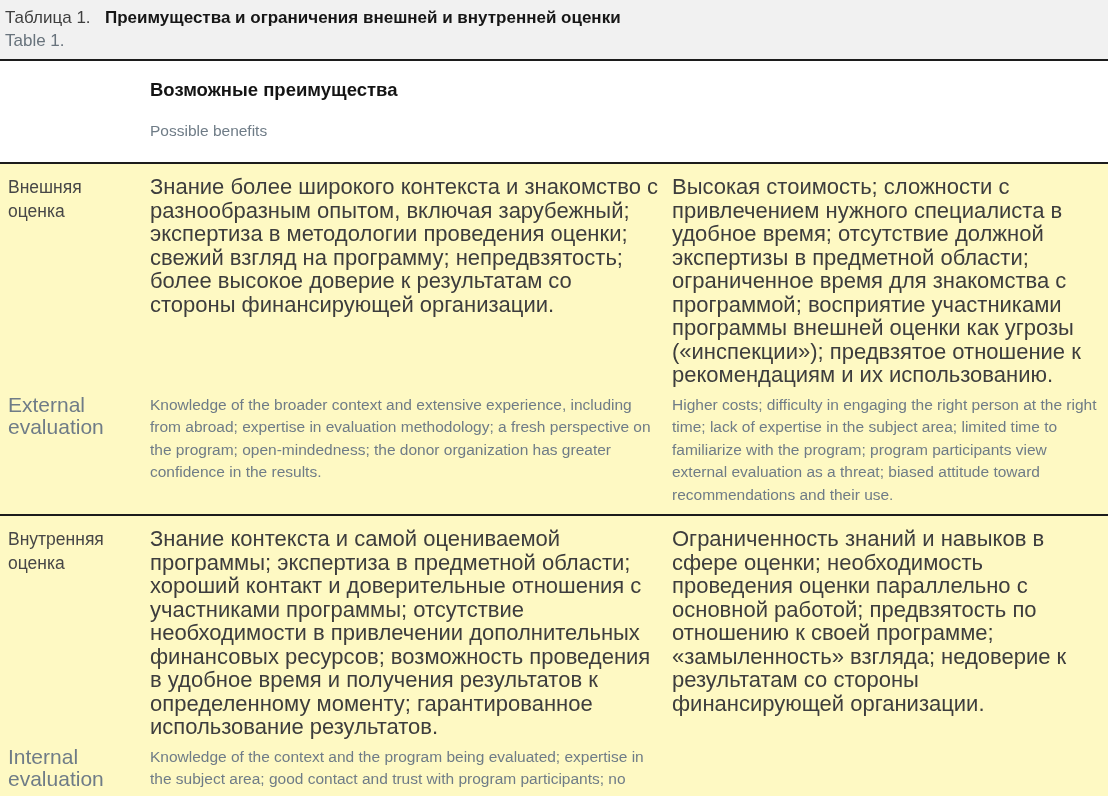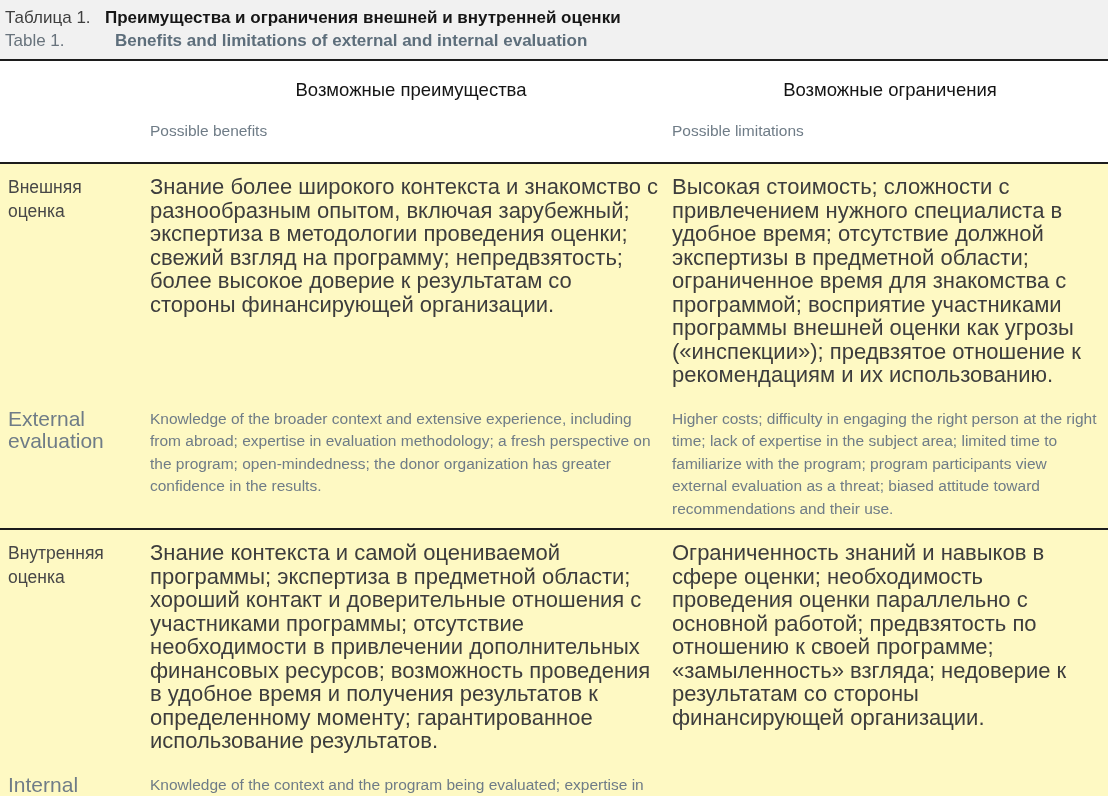--- a/index.html
+++ b/index.html
@@ -30,30 +30,30 @@
     display: grid;
     grid-template-columns: 150px 522px 1fr;
   }
 
   
   .header-row {
     padding: 17px 0 21px 0;
     border-bottom: 2px solid #1c1c1c;
     background: #ffffff;
   }
-  .colhead-ru { font-size: 18.5px; font-weight: normal; color: #141414; line-height: 24px; text-align: center; }
+  .colhead-ru { font-size: 18.5px; font-weight: bold; color: #141414; line-height: 24px; }
   .colhead-en { font-size: 15.5px; color: #6f7c87; line-height: 21px; margin-top: 18px; }
 
   
   .body-row {
     padding: 11px 0 8px 0;
     display: grid;
     grid-template-columns: 150px 522px 1fr;
     grid-template-rows: auto auto;
-    row-gap: 21px;
+    row-gap: 7px;
   }
   .body-row.first { border-bottom: 2px solid #1c1c1c; }
 
   .cell-label-ru { grid-column: 1; grid-row: 1; padding-left: 8px; padding-right: 10px;
                    font-size: 17.5px; line-height: 24px; color: #474747; }
   .cell-ru-benefits { grid-column: 2; grid-row: 1; padding-right: 10px; }
   .cell-ru-limitations { grid-column: 3; grid-row: 1; padding-right: 17px; }
   .cell-label-en { grid-column: 1; grid-row: 2; padding-left: 8px; padding-right: 6px;
                    font-size: 21px; line-height: 22px; color: #6f7c87; align-self: start; }
   .cell-en-benefits { grid-column: 2; grid-row: 2; padding-right: 14px; }
@@ -67,33 +67,28 @@
 
 <div class="page">
 
   <header class="caption">
     <div class="caption-line">
       <span class="cap-label-ru">Таблица 1.</span>
       <span class="cap-text-ru">Преимущества и ограничения внешней и внутренней оценки</span>
     </div>
     <div class="caption-line">
       <span class="cap-label-en">Table 1.</span>
-      <span class="cap-text-en">Benefits and limitations of external and internal evaluation</span>
     </div>
   </header>
 
   <div class="grid header-row">
     <div></div>
     <div>
       <div class="colhead-ru">Возможные преимущества</div>
       <div class="colhead-en">Possible benefits</div>
-    </div>
-    <div>
-      <div class="colhead-ru">Возможные ограничения</div>
-      <div class="colhead-en">Possible limitations</div>
     </div>
   </div>
 
   <section class="body-row first">
     <div class="cell-label-ru">Внешняя оценка</div>
     <div class="cell-ru-benefits ru-text">Знание более широкого контекста и знакомство с разнообразным опытом, включая зарубежный; экспертиза в методологии проведения оценки; свежий взгляд на программу; непредвзятость; более высокое доверие к результатам со стороны финансирующей организации.</div>
     <div class="cell-ru-limitations ru-text">Высокая стоимость; сложности с привлечением нужного специалиста в удобное время; отсутствие должной экспертизы в предметной области; ограниченное время для знакомства с программой; восприятие участниками программы внешней оценки как угрозы («инспекции»); предвзятое отношение к рекомендациям и их использованию.</div>
     <div class="cell-label-en">External evaluation</div>
     <div class="cell-en-benefits en-text">Knowledge of the broader context and extensive experience, including from abroad; expertise in evaluation methodology; a fresh perspective on the program; open-mindedness; the donor organization has greater confidence in the results.</div>
     <div class="cell-en-limitations en-text">Higher costs; difficulty in engaging the right person at the right time; lack of expertise in the subject area; limited time to familiarize with the program; program participants view external evaluation as a threat; biased attitude toward recommendations and their use.</div>

